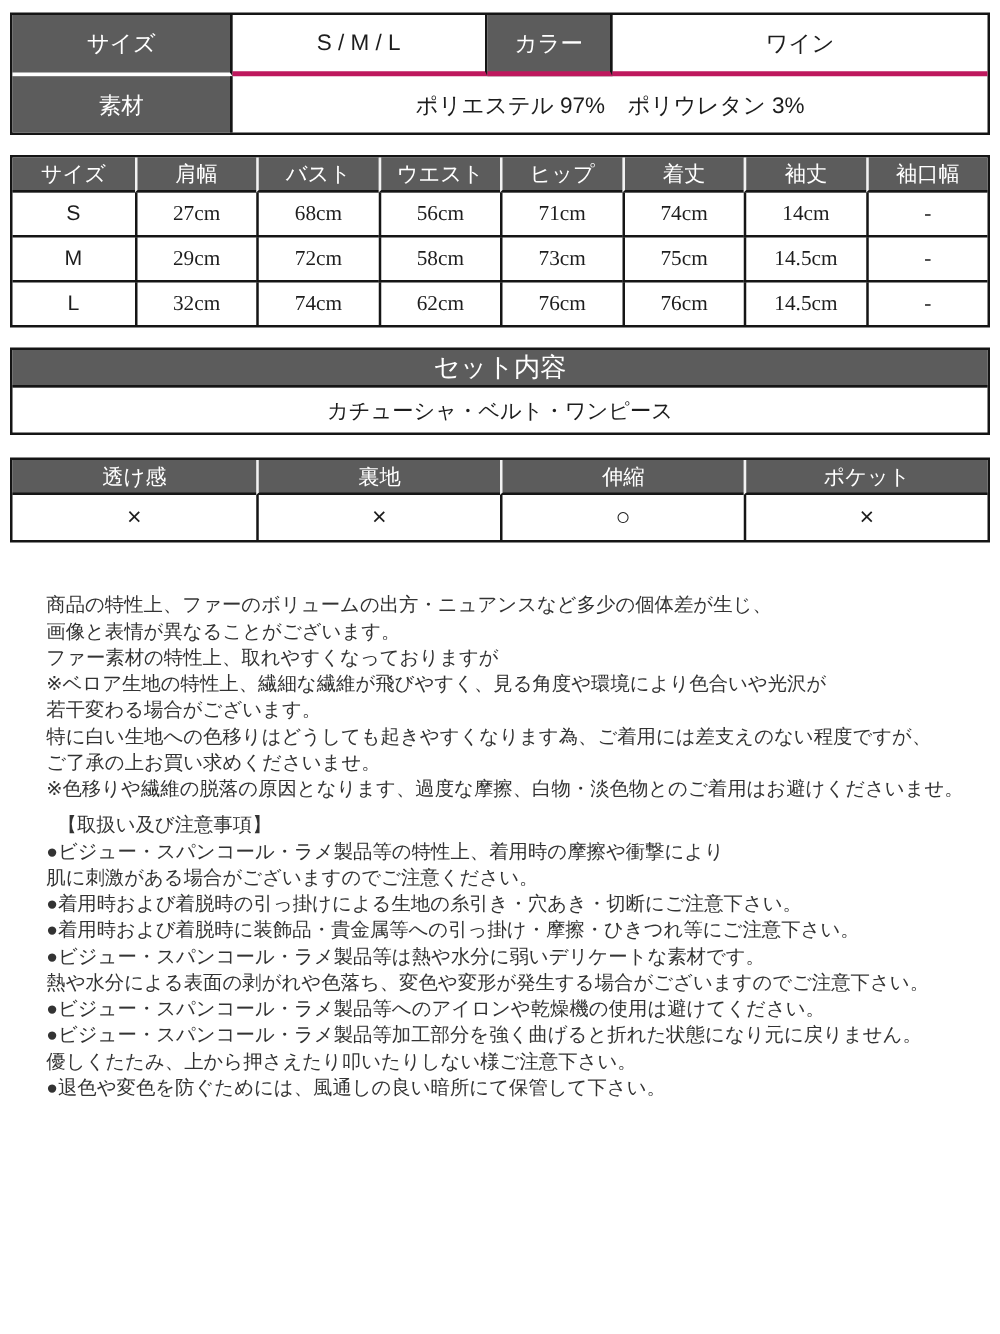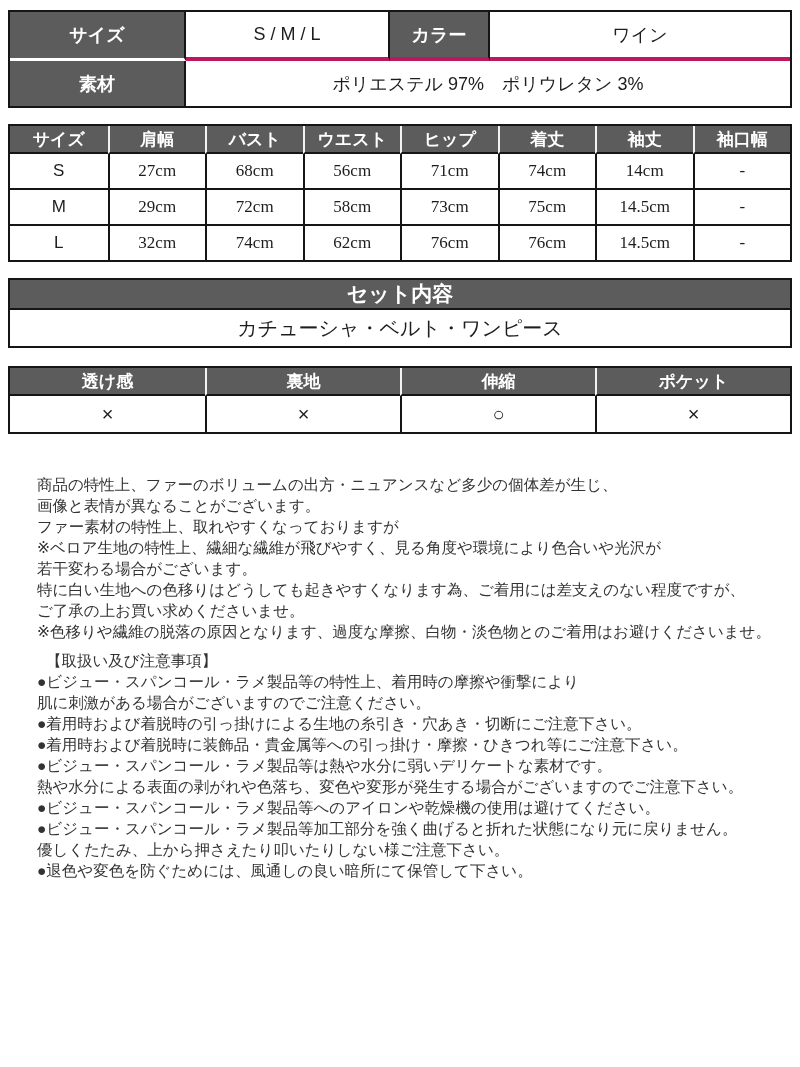--- a/index.html
+++ b/index.html
@@ -7,39 +7,39 @@
     width:800px;height:1067px;
     font-family:"Liberation Sans","DejaVu Sans",sans-serif;
     color:#1d1d1d;
     -webkit-font-smoothing:antialiased;
   }
   .page{padding:10px 8px 0 8px;}
   
   .tbl{border:2px solid #151515;background:#fff;}
   table{width:100%;border-collapse:separate;border-spacing:0;table-layout:fixed;}
   td,th{text-align:center;vertical-align:middle;padding:0 2px;overflow:hidden;white-space:nowrap;}
-  th{font-weight:bold;}
+  th{font-weight:normal;}
   .dark{background:#5c5c5c;color:#ffffff;}
   
   .t1{margin-bottom:16px;}
   .t1 th,.t1 td{height:45px;font-size:18px;}
   .t1 .c-sep{border-right:2px solid #151515;}
   .t1 .b-sep{border-bottom:4px solid #be185d;margin-left:15px;}
   .t1 .b-white{border-bottom:3px solid #ffffff;}
   
   .t2{margin-bottom:16px;}
   .t2 th{height:26px;font-size:17px;border-bottom:2px solid #151515;}
   .t2 th + th{border-left:2px solid #f2f2f2;}
   .t2 td{height:34px;font-size:17px;border-bottom:2px solid #151515;}
   .t2 td + td{border-left:2px solid #151515;font-family:Liberation Serif, serif;}
   .t2 tr:last-child td{border-bottom:none;}
   
   .t3{margin-bottom:18px;}
   .t3 th{height:26px;font-size:21px;border-bottom:2px solid #151515;}
-  .t3 td{height:36px;font-size:20px;}
+  .t3 td{height:36px;font-size:17px;}
   
   .t4{margin-bottom:2px;}
   .t5{margin-bottom:0;}
   .t4 th,.t5 th{height:26px;font-size:17px;border-bottom:2px solid #151515;}
   .t4 th + th,.t5 th + th{border-left:2px solid #f2f2f2;}
   .t4 td,.t5 td{height:36px;font-size:20px;font-weight:300;}
   .t4 td + td,.t5 td + td{border-left:2px solid #151515;}
   
   .notes{margin:40px 6px 0 29px;font-size:15.5px;line-height:21px;color:#333;}
   .handling{margin:8px 6px 0 29px;font-size:15.5px;line-height:21px;color:#333;}

